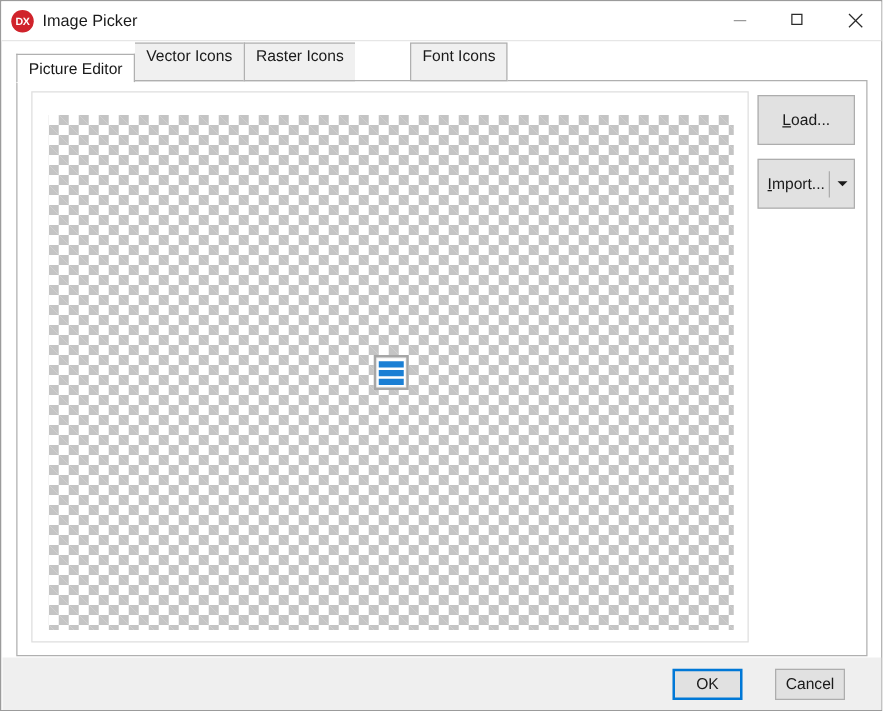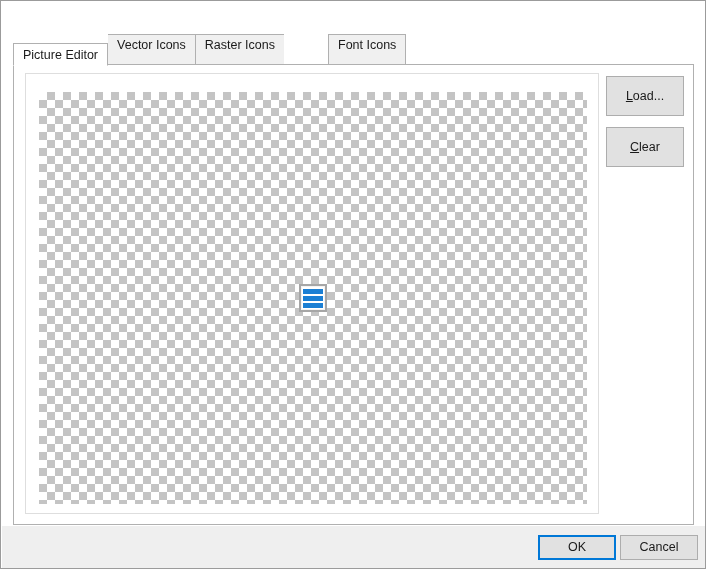--- a/index.html
+++ b/index.html
@@ -258,21 +258,21 @@
   #footer {
     position: absolute;
     left: 1px; top: 525px;
     width: 704px;
     height: 43px;
     background: #efefef;
   }
   .footer-btn {
     position: absolute;
     top: 9px;
-    width: 78px;
+    width: 56px;
     height: 25px;
     box-sizing: border-box;
     background: #e1e1e1;
     border: 1px solid #adadad;
     font-family: "Liberation Sans", sans-serif;
     font-size: 12.5px;
     color: #1a1a1a;
     cursor: default;
     text-align: center;
     line-height: 23px;
@@ -283,20 +283,34 @@
     border: 2px solid #0078d7;
     line-height: 21px;
   }
   #btn-cancel { left: 618px; }
 </style>
 </head>
 <body>
 
 <div id="window">
 
+  <div id="titlebar">
+    <div id="app-logo">DX</div>
+    <div id="window-title">Image Picker</div>
+
+    <button class="win-btn" id="btn-min">
+      <span class="glyph-min"></span>
+    </button>
+    <button class="win-btn" id="btn-max">
+      <span class="glyph-max"></span>
+    </button>
+    <button class="win-btn" id="btn-close">
+      <span class="glyph-close"></span>
+    </button>
+  </div>
 
   <div id="tabstrip">
     <div class="tab active">Picture Editor</div>
     <div class="tab">Vector Icons</div>
     <div class="tab">Raster Icons</div>
     <div class="tab">Font Icons</div>
   </div>
 
   <div id="tabpanel">
 
@@ -310,22 +324,26 @@
             <span class="icon-bar b3"></span>
           </div>
         </div>
       </div>
     </div>
 
     <div id="side-buttons">
       <button class="side-btn"><span class="mn">L</span><span>oad...</span></button>
 
 
-      <button class="side-btn"><span class="mn">C</span><span>lear</span></button>
-
+
+      <div class="side-btn" id="btn-import">
+        <span id="import-label"><span class="mn">I</span><span>mport...</span></span>
+        <span id="import-split"></span>
+        <span id="import-arrow"></span>
+      </div>
     </div>
 
   </div>
 
   <div id="footer">
     <button class="footer-btn" id="btn-ok">OK</button>
     <button class="footer-btn" id="btn-cancel">Cancel</button>
   </div>
 
 </div>

